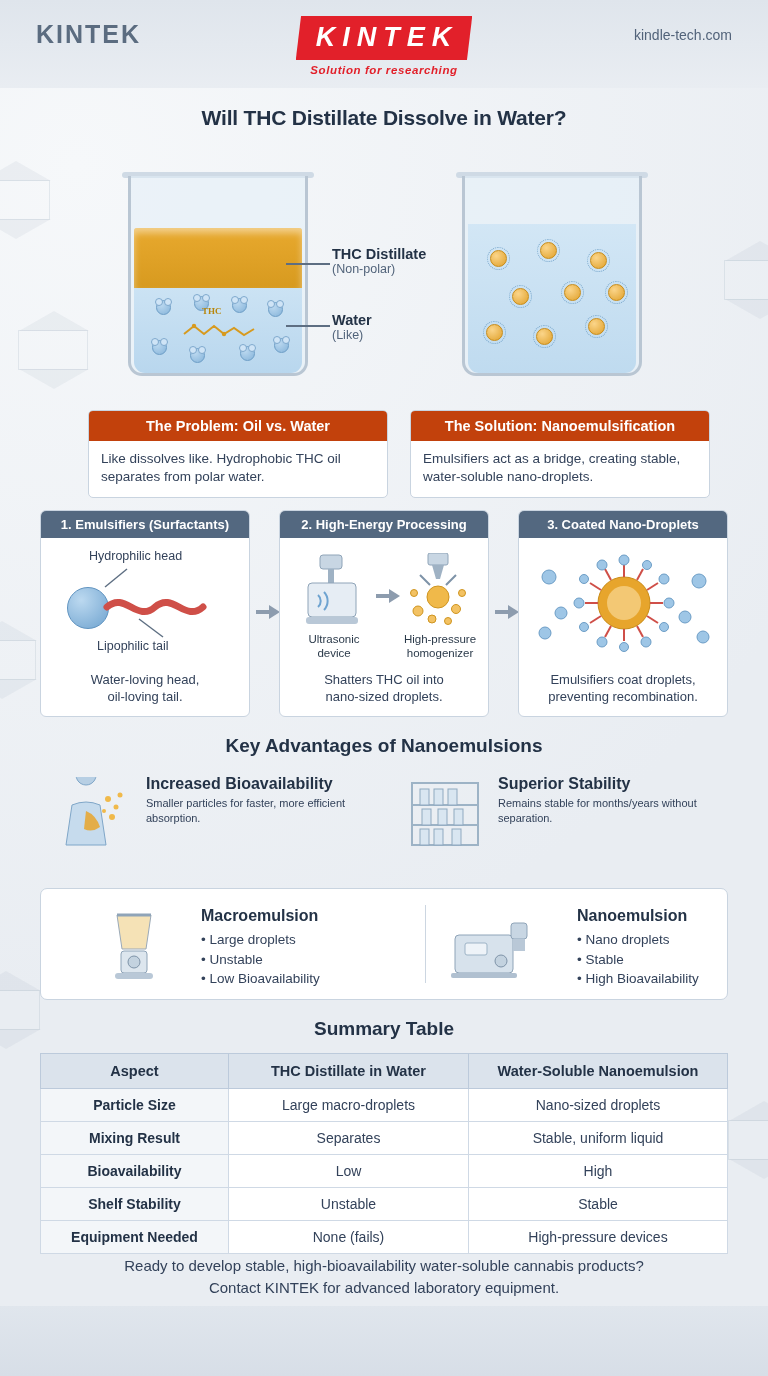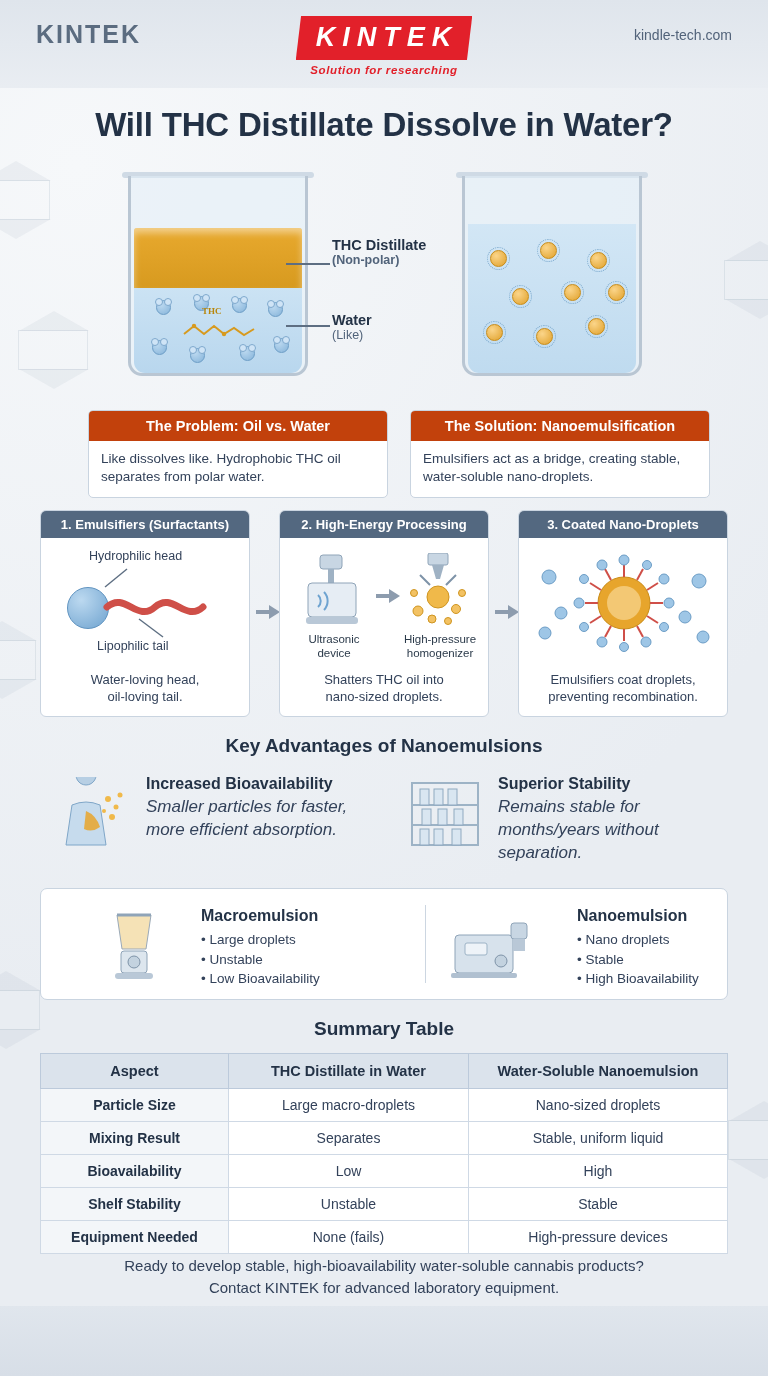--- a/index.html
+++ b/index.html
@@ -46,21 +46,21 @@
     font-size: 27px; padding: 6px 14px 7px 20px; display: inline-block;
     font-style: italic;
     clip-path: polygon(3% 0, 100% 0, 97% 100%, 0 100%);
   }
   .logo-tag {
     color: #e2202a; font-size: 11.5px; font-style: italic; font-weight: bold;
     letter-spacing: 0.6px; margin-top: 4px;
   }
   h1.title {
     position: absolute; top: 106px; width: 768px; text-align: center;
-    font-size: 33px; color: #233246; font-weight: bold; letter-spacing: -0.2px;
+    font-size: 21px; color: #233246; font-weight: bold; letter-spacing: -0.2px;
   }
 
   
   .beakers { position: absolute; top: 160px; left: 0; width: 768px; height: 240px; }
   .beaker { position: absolute; font-family: Liberation Serif, serif; }
   .beaker .glass {
     position: absolute; border: 3px solid #b9c6d3; border-top: none;
     border-radius: 0 0 14px 14px; background: rgba(226,238,247,0.55);
   }
   .beaker .lip {
@@ -153,21 +153,21 @@
   .mini-label { position: absolute; font-size: 12.5px; color: #33425a; }
   .dev-label { position: absolute; font-size: 11.5px; font-weight: normal; text-align: center; color: #2b3a4a; line-height: 1.2; }
 
   
   .adv-title {
     position: absolute; top: 735px; width: 768px; text-align: center;
     font-size: 19px; font-weight: bold; color: #233246;
   }
   .adv { position: absolute; top: 775px; }
   .adv h3 { font-size: 16px; color: #233246; margin-bottom: 3px; }
-  .adv p { font-size: 17px; line-height: 1.35; color: #33425a; font-style: italic; }
+  .adv p { font-size: 11px; line-height: 1.35; color: #33425a; }
 
   
   .diy-box {
     position: absolute; top: 888px; left: 40px; width: 688px; height: 112px;
     border: 1px solid #c9d4e0; border-radius: 7px; background: #fff;
   }
   .diy-chip {
     position: absolute; top: -15px; left: 50%; transform: translateX(-50%);
     background: #536880; color: #fff; font-weight: bold; font-size: 14px;
     padding: 6px 18px; border-radius: 5px; white-space: nowrap;
@@ -254,21 +254,21 @@
 
       <svg class="thc-chain" style="left:52px;top:148px;" viewBox="0 0 80 22">
         <polyline points="4,14 14,6 24,14 34,6 44,14 54,8 64,15 74,9" fill="none" stroke="#d79a1f" stroke-width="2"></polyline>
         <circle cx="14" cy="6" r="2.2" fill="#d79a1f"></circle>
         <circle cx="44" cy="14" r="2.2" fill="#d79a1f"></circle>
       </svg>
       <div class="mini-label" style="left:74px;top:134px;font-size:9px;color:#b8860b;font-weight:bold;">THC</div>
     </div>
 
     <div class="leader" style="left:286px;top:103px;width:44px;"></div>
-    <div class="callout-label" style="left:332px;top:77px;font-weight:bold;">
+    <div class="callout-label" style="left:332px;top:86px;">
       <b>THC Distillate</b>
       <i>(Non-polar)</i>
     </div>
     <div class="leader" style="left:286px;top:165px;width:44px;"></div>
     <div class="callout-label" style="left:332px;top:152px;">
       <b>Water</b>
       <i>(Like)</i>
     </div>
 
     <div class="beaker" style="left:462px;top:12px;width:180px;height:215px;">

